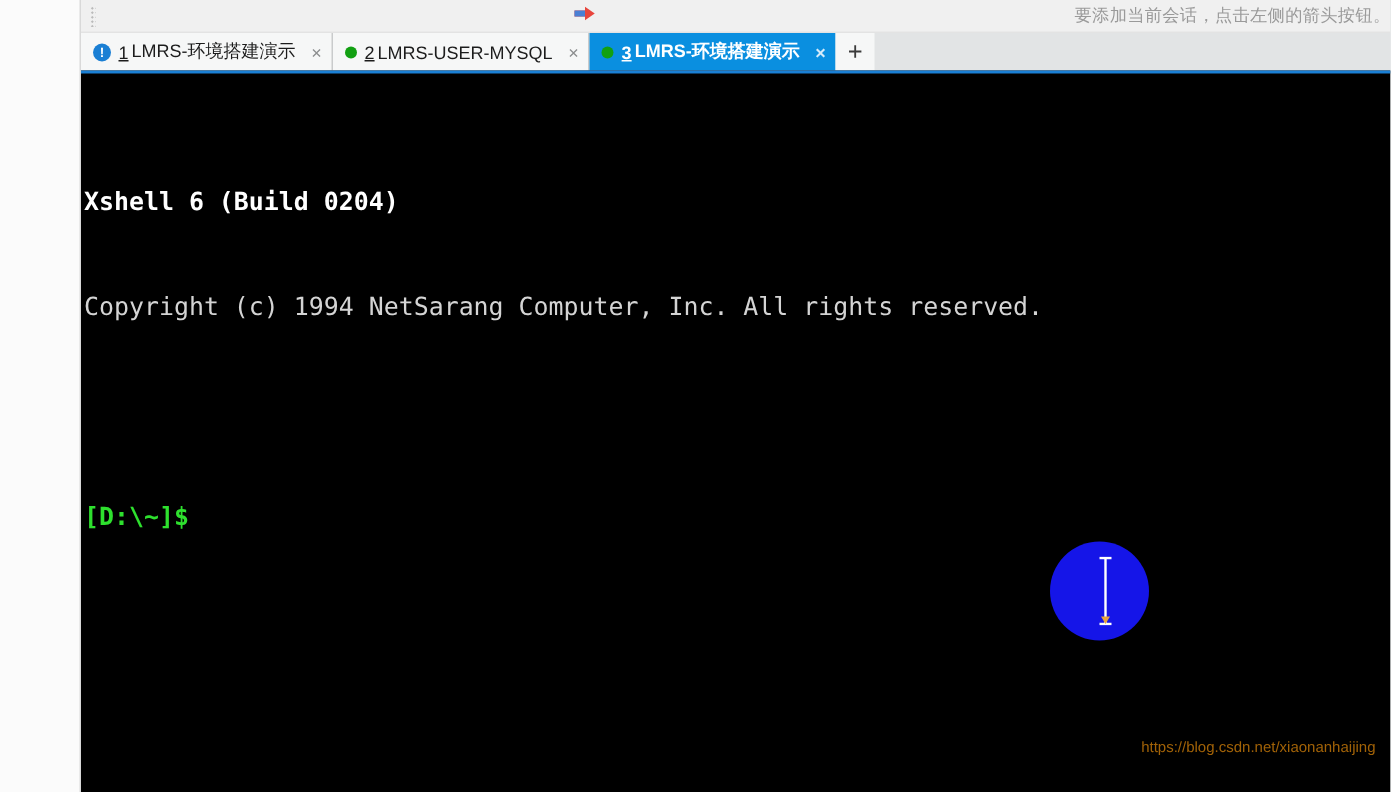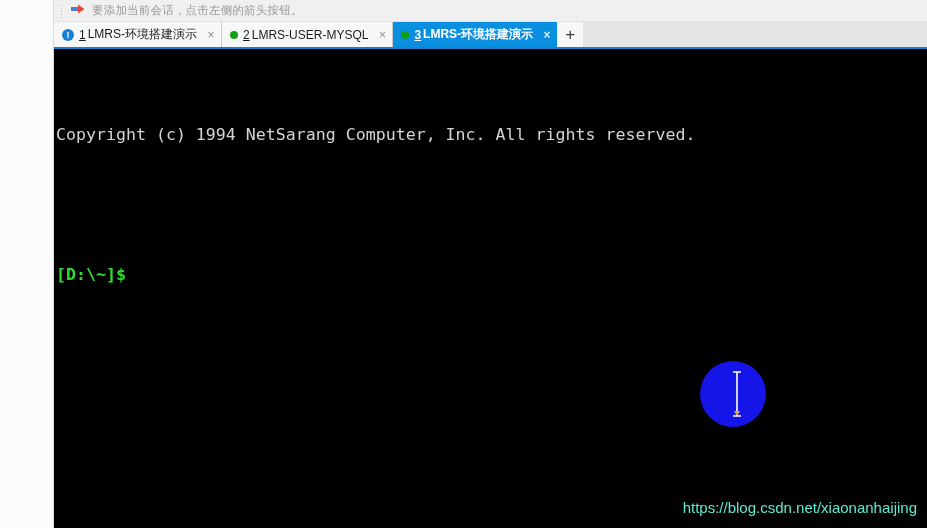--- a/index.html
+++ b/index.html
@@ -45,20 +45,21 @@
   .hint-bar {
     position: absolute;
     left: 0; top: 0;
     width: 873px; height: 22px;
     background: #f0f0f0;
     border-bottom: 1px solid #e3e3e3;
     box-sizing: border-box;
     display: flex;
     align-items: center;
     padding-left: 6px;
+    justify-content: space-between;
   }
   .dotted-handle {
     width: 4px; height: 14px;
     background-image: radial-gradient(#b5b5b5 36%, transparent 38%);
     background-size: 3px 3px;
     margin-right: 6px;
     flex: none;
   }
   .arrow-icon {
     width: 16px; height: 14px;
@@ -188,24 +189,24 @@
     position: absolute;
     left: 731px; top: 371px;
     width: 12px; height: 46px;
     pointer-events: none;
   }
 
   
   .watermark {
     position: absolute;
     right: 10px;
-    bottom: 12px;
+    bottom: 24px;
     font-family: "Liberation Sans", sans-serif;
-    font-size: 15px;
-    color: #5eead4;
+    font-size: 10px;
+    color: #a16207;
     white-space: nowrap;
   }
 </style>
 </head>
 <body>
 
 <div id="screen">
 
   <div class="left-gutter"></div>
 
@@ -244,20 +245,21 @@
         <span class="tab-title">LMRS-环境搭建演示</span>
         <span class="tab-close">×</span>
       </div>
 
       <div class="tab-add">+</div>
     </div>
 
     <div class="terminal-wrap">
       <div class="terminal">
 
+        <div class="t-line"><span class="bold">Xshell 6 (Build 0204)</span></div>
         <div class="t-line"><span>Copyright (c) 1994 NetSarang Computer, Inc. All rights reserved.</span></div>
         <div class="t-line"><span></span></div>
         <div class="t-line"><span class="green">[D:\~]$</span></div>
         <div class="t-line"><span></span></div>
         
         
         
         
         
         

